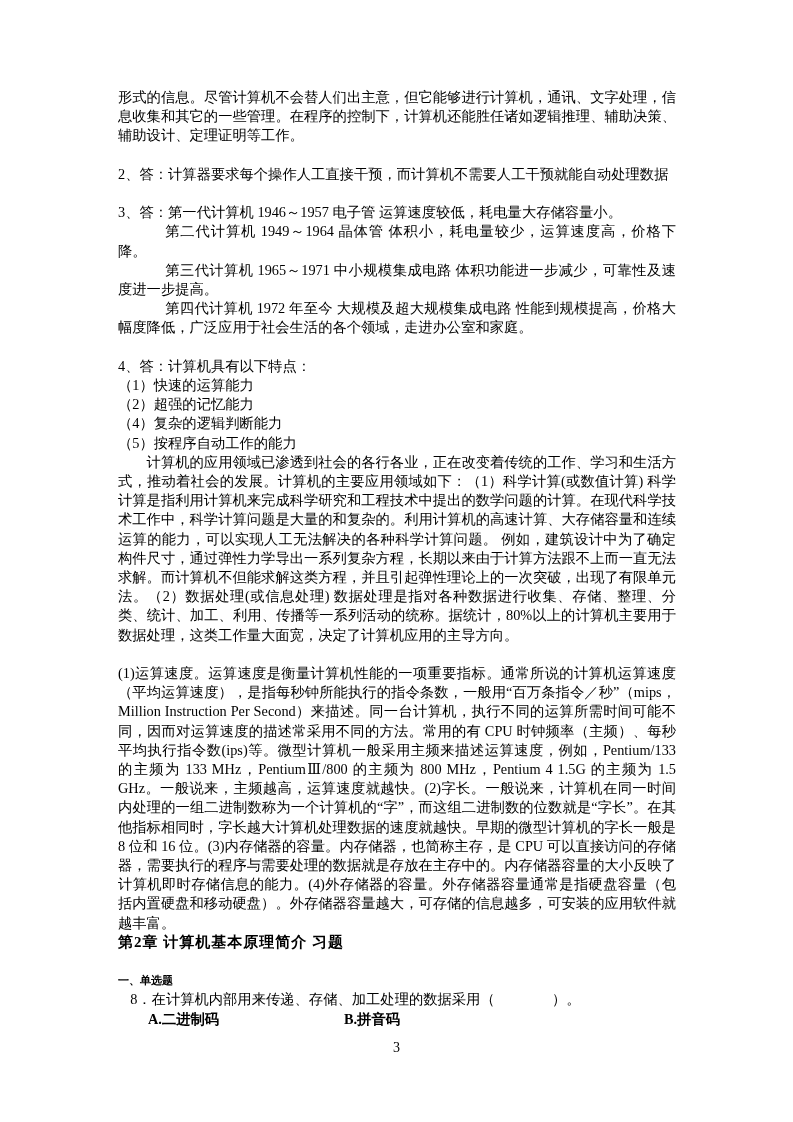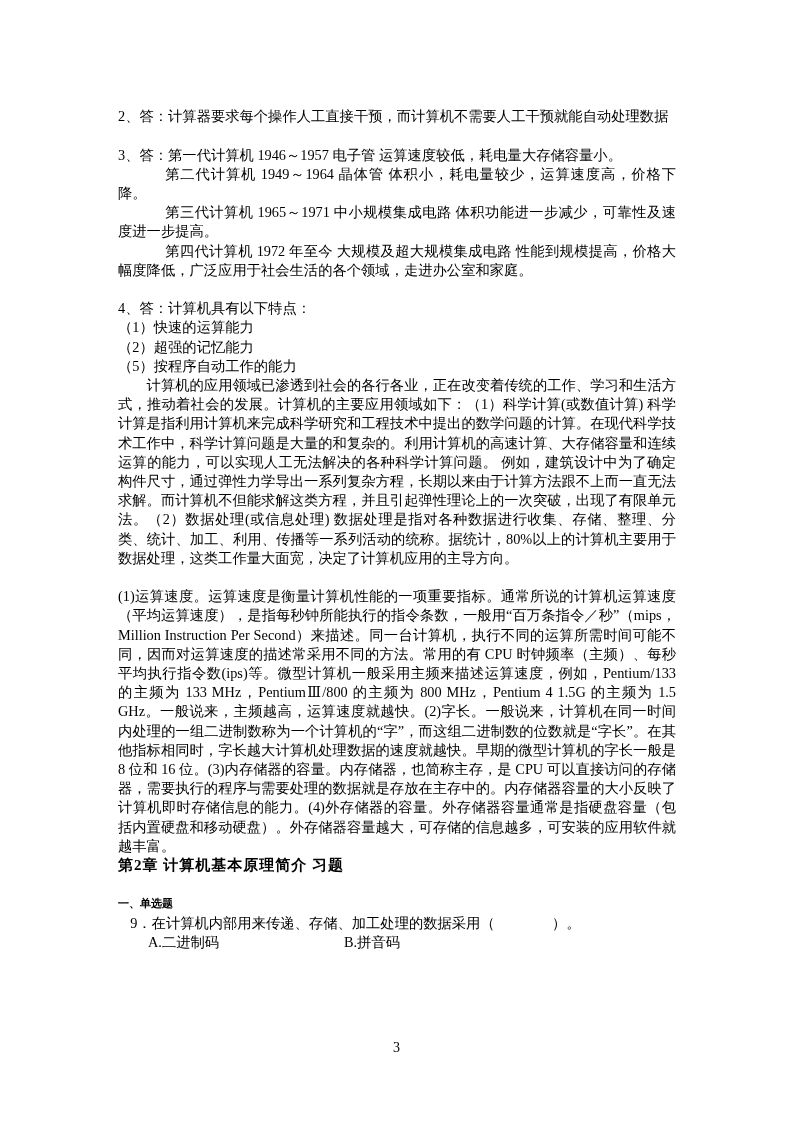--- a/index.html
+++ b/index.html
@@ -32,61 +32,63 @@
     font-size: 15px;
     letter-spacing: 1px;
   }
   .section {
     margin: 0; padding: 0;
     font-family: "Liberation Sans", "DejaVu Sans", sans-serif;
     font-weight: bold;
     font-size: 11px;
   }
   .stem { text-indent: 0.85em; }
-  .options { padding-left: 30px; }
+  .options { padding-left: 30px; font-weight: bold; }
   .optA { display: inline-block; width: 196px; }
   .pagenum {
     position: absolute;
     left: 0; right: 0;
     top: 1038px;
     text-align: center;
     font-size: 14px;
   }
 </style>
 </head>
 <body>
 
 <div class="page">
   <div class="content">
 
+    <p class="para">形式的信息。尽管计算机不会替人们出主意，但它能够进行计算机，通讯、文字处理，信息收集和其它的一些管理。在程序的控制下，计算机还能胜任诸如逻辑推理、辅助决策、辅助设计、定理证明等工作。</p>
     <div class="blank"></div>
 
     <p class="para">2、答：计算器要求每个操作人工直接干预，而计算机不需要人工干预就能自动处理数据</p>
     <div class="blank"></div>
 
     <p class="para">3、答：第一代计算机 1946～1957 电子管  运算速度较低，耗电量大存储容量小。</p>
     <p class="para gen">第二代计算机 1949～1964 晶体管  体积小，耗电量较少，运算速度高，价格下降。</p>
     <p class="para gen">第三代计算机 1965～1971 中小规模集成电路  体积功能进一步减少，可靠性及速度进一步提高。</p>
     <p class="para gen">第四代计算机 1972 年至今 大规模及超大规模集成电路  性能到规模提高，价格大幅度降低，广泛应用于社会生活的各个领域，走进办公室和家庭。</p>
     <div class="blank"></div>
 
     <p class="para">4、答：计算机具有以下特点：</p>
     <p class="para">（1）快速的运算能力</p>
     <p class="para">（2）超强的记忆能力</p>
+    <p class="para">（4）复杂的逻辑判断能力</p>
     <p class="para">（5）按程序自动工作的能力</p>
     <p class="para indent2">计算机的应用领域已渗透到社会的各行各业，正在改变着传统的工作、学习和生活方式，推动着社会的发展。计算机的主要应用领域如下：（1）科学计算(或数值计算) 科学计算是指利用计算机来完成科学研究和工程技术中提出的数学问题的计算。在现代科学技术工作中，科学计算问题是大量的和复杂的。利用计算机的高速计算、大存储容量和连续运算的能力，可以实现人工无法解决的各种科学计算问题。 例如，建筑设计中为了确定构件尺寸，通过弹性力学导出一系列复杂方程，长期以来由于计算方法跟不上而一直无法求解。而计算机不但能求解这类方程，并且引起弹性理论上的一次突破，出现了有限单元法。（2）数据处理(或信息处理) 数据处理是指对各种数据进行收集、存储、整理、分类、统计、加工、利用、传播等一系列活动的统称。据统计，80%以上的计算机主要用于数据处理，这类工作量大面宽，决定了计算机应用的主导方向。</p>
     <div class="blank"></div>
 
     <p class="para">(1)运算速度。运算速度是衡量计算机性能的一项重要指标。通常所说的计算机运算速度（平均运算速度），是指每秒钟所能执行的指令条数，一般用“百万条指令／秒”（mips，Million Instruction Per Second）来描述。同一台计算机，执行不同的运算所需时间可能不同，因而对运算速度的描述常采用不同的方法。常用的有 CPU 时钟频率（主频）、每秒平均执行指令数(ips)等。微型计算机一般采用主频来描述运算速度，例如，Pentium/133 的主频为 133 MHz，PentiumⅢ/800 的主频为 800 MHz，Pentium 4 1.5G 的主频为 1.5 GHz。一般说来，主频越高，运算速度就越快。(2)字长。一般说来，计算机在同一时间内处理的一组二进制数称为一个计算机的“字”，而这组二进制数的位数就是“字长”。在其他指标相同时，字长越大计算机处理数据的速度就越快。早期的微型计算机的字长一般是 8 位和 16 位。(3)内存储器的容量。内存储器，也简称主存，是 CPU 可以直接访问的存储器，需要执行的程序与需要处理的数据就是存放在主存中的。内存储器容量的大小反映了计算机即时存储信息的能力。(4)外存储器的容量。外存储器容量通常是指硬盘容量（包括内置硬盘和移动硬盘）。外存储器容量越大，可存储的信息越多，可安装的应用软件就越丰富。</p>
 
     <p class="chapter">第2章 计算机基本原理简介 习题</p>
     <div class="blank"></div>
 
     <p class="section">一、单选题</p>
-    <p class="para stem">9．在计算机内部用来传递、存储、加工处理的数据采用（　　　　）。</p>
+    <p class="para stem">8．在计算机内部用来传递、存储、加工处理的数据采用（　　　　）。</p>
     <p class="para options">
       <span class="optA">A.二进制码</span><span>B.拼音码</span>
     </p>
 
   </div>
 
   <div class="pagenum">3</div>
 </div>
 
 </body></html>

